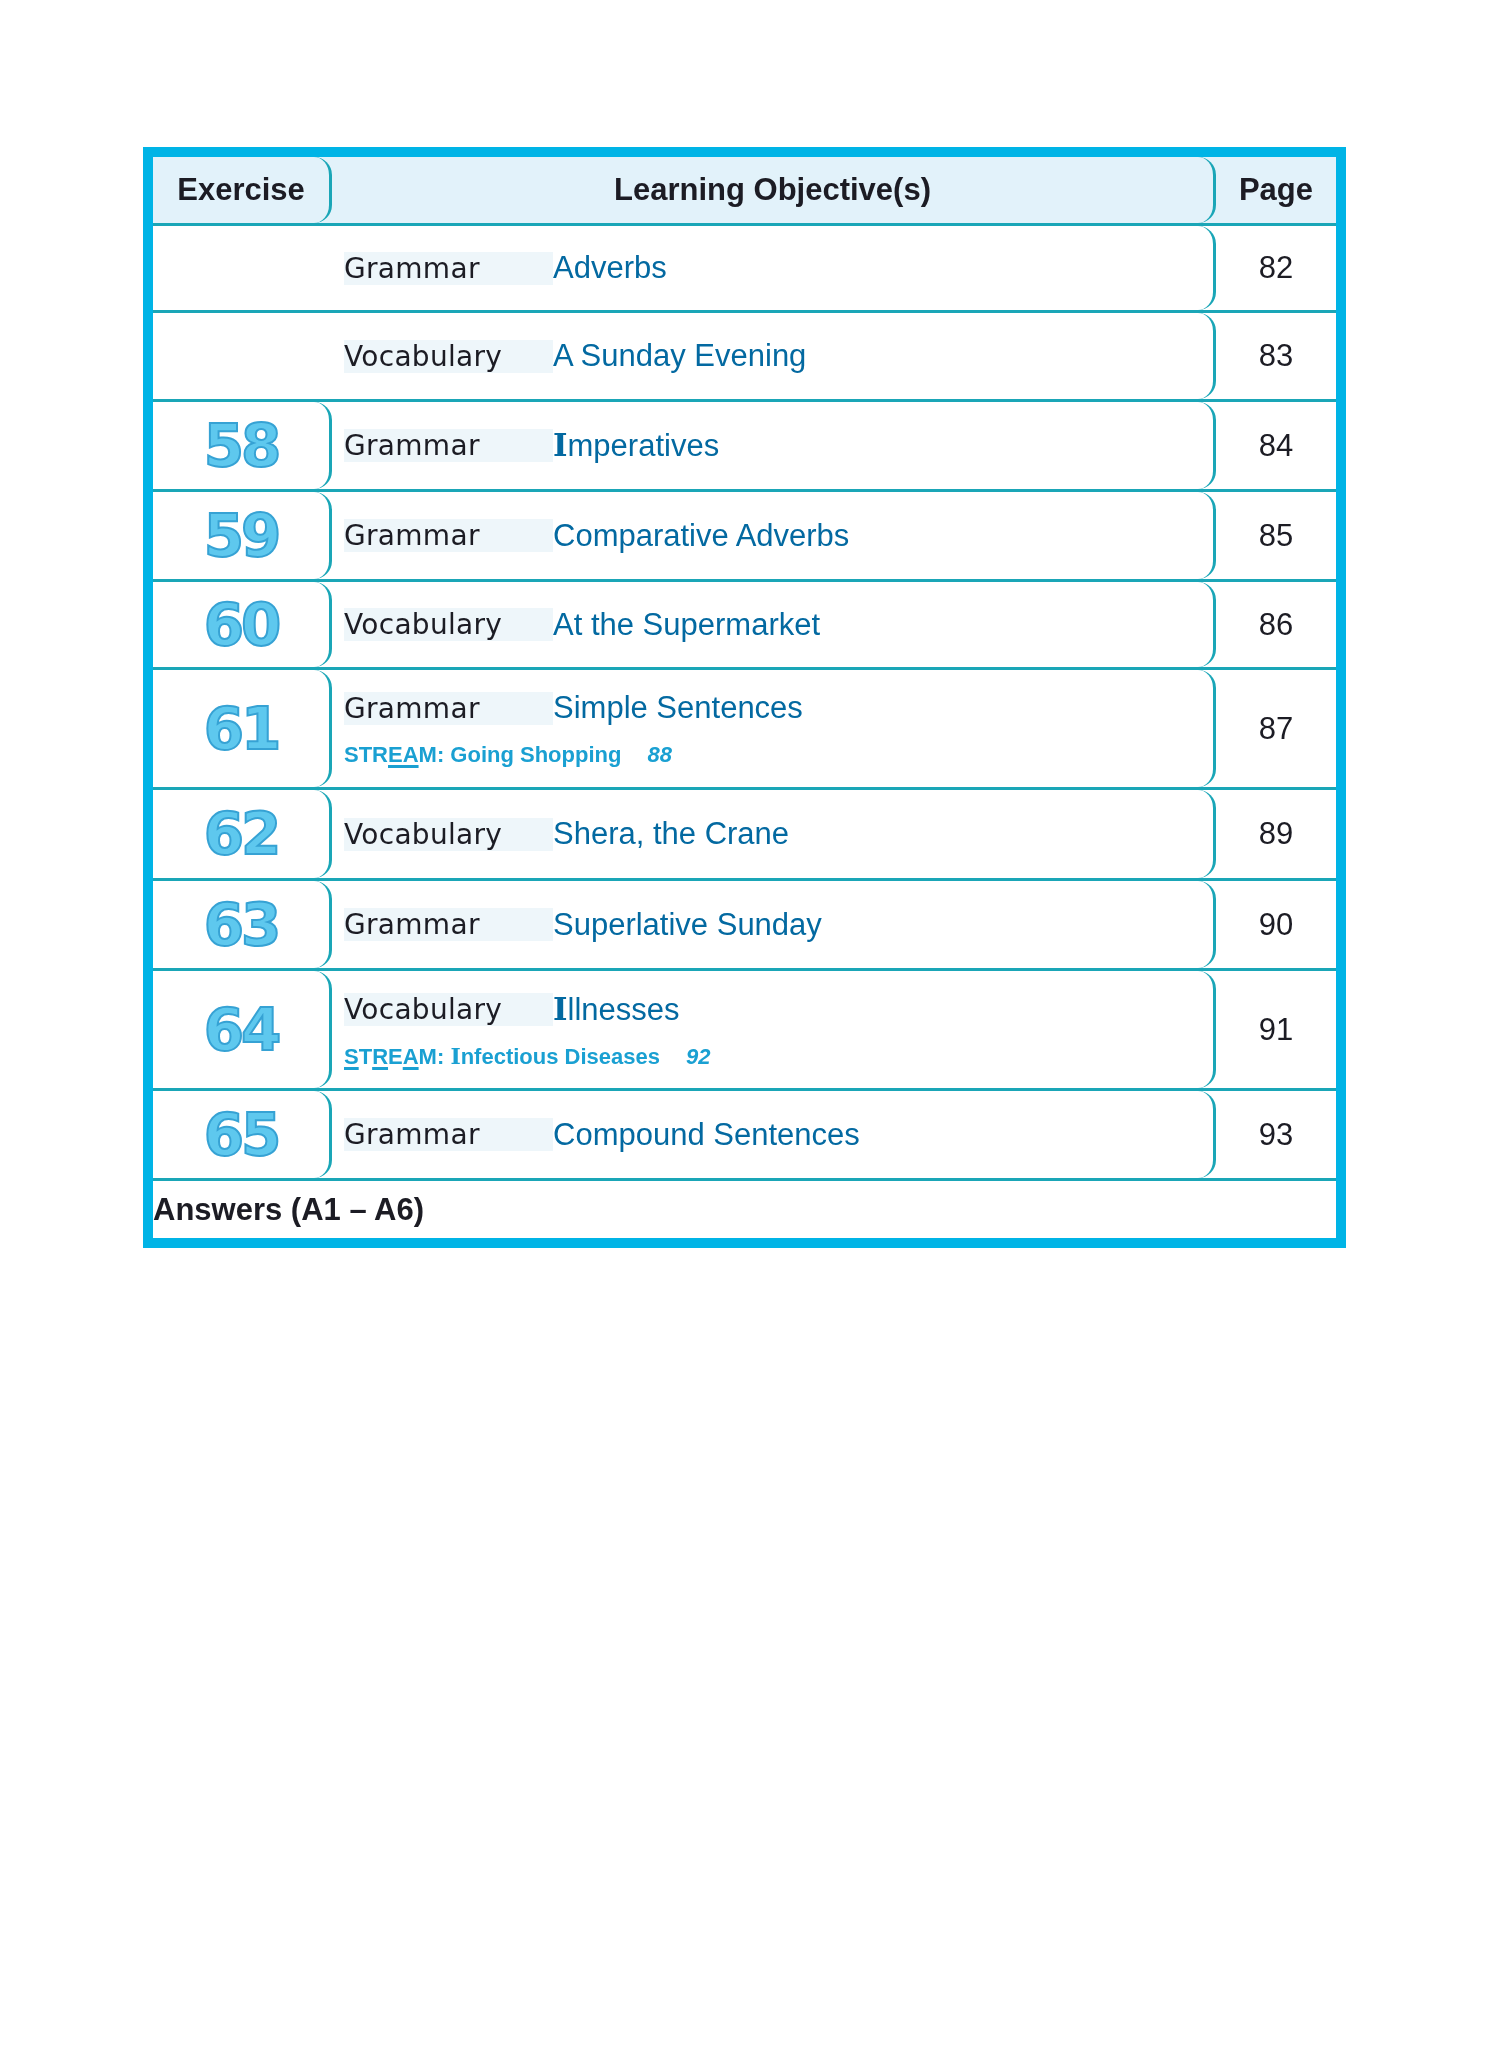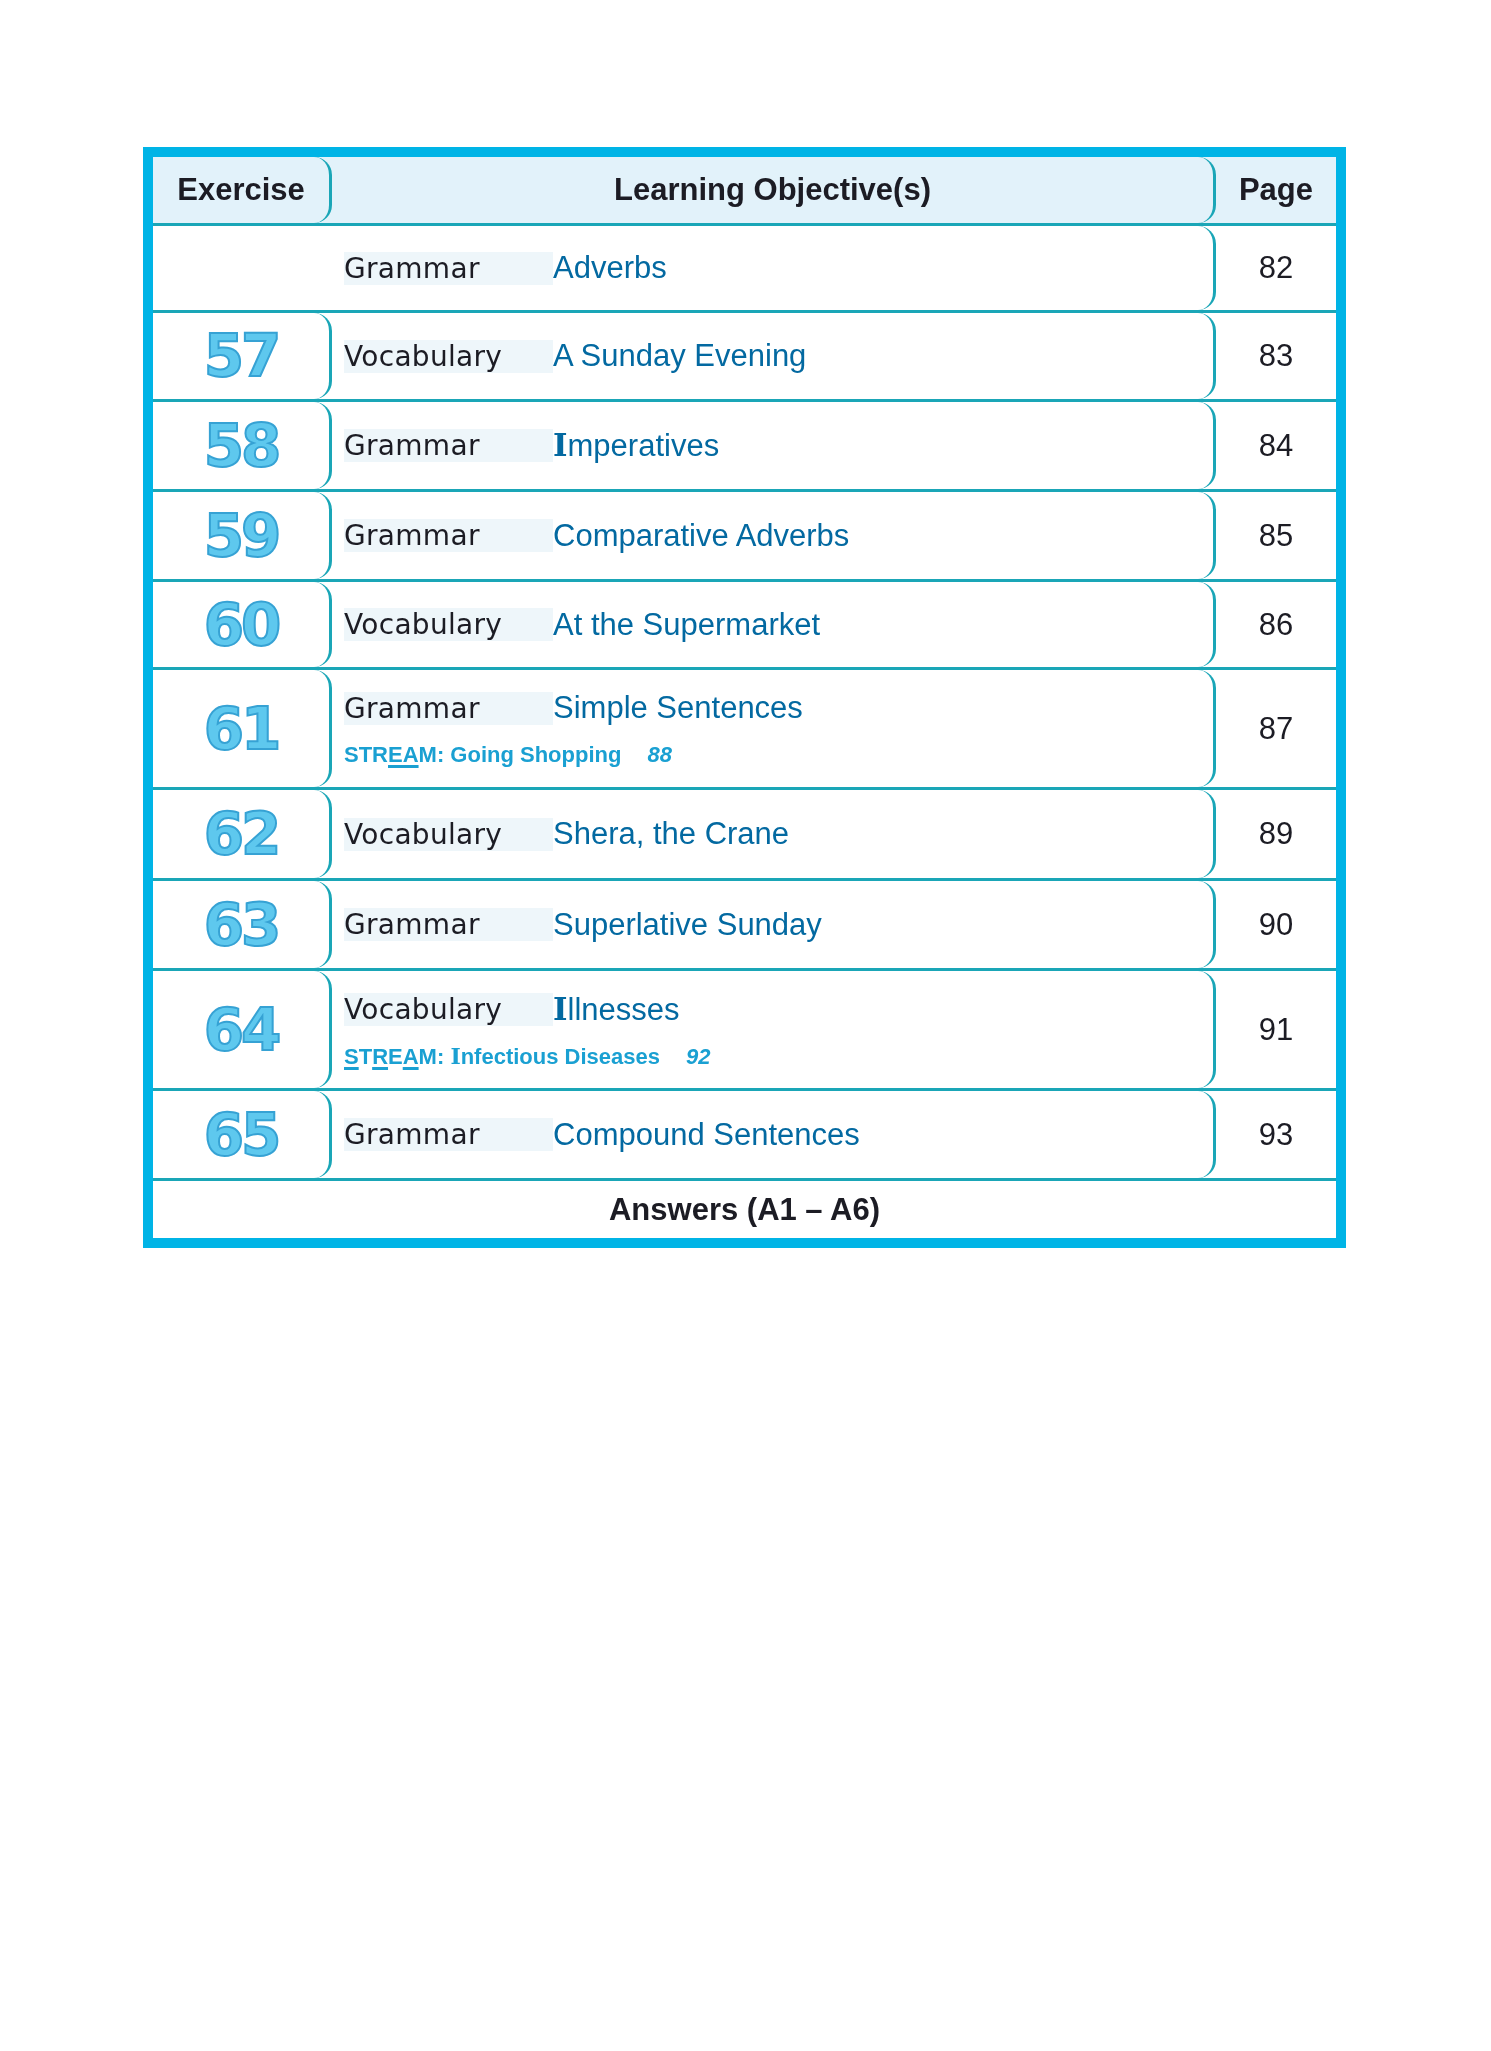--- a/index.html
+++ b/index.html
@@ -26,21 +26,21 @@
     font-family:"DejaVu Sans", sans-serif; font-size:28px; color:#1c1c24; background:#eef6fa;
     width:209px; display:inline-block; letter-spacing:0.3px;
   }
   .title { font-size:31px; color:#0369a1; margin-left:0px; }
   .stream {
     position:absolute; left:12px; font-weight:bold; font-size:22px; color:#1aa0d2; white-space:nowrap;
   }
   .stream .u { text-decoration:underline; text-decoration-thickness:3px; text-underline-offset:3px; }
   .stream .pg { font-style:italic; margin-left:26px; }
   .page-num { font-size:31px; color:#1c1c24; }
-  .answers { display:flex; align-items:center; justify-content:center; }
+  .answers { display:flex; align-items:center; }
   .answers-text { font-weight:bold; font-size:31px; color:#1c1c24; }
   .serif-i { font-family:"DejaVu Serif", serif; font-weight:bold; }
 </style>
 </head>
 <body>
 
 <div class="toc">
 
   <div class="row header" style="top:0;height:69px;">
     <div class="cell c-ex">
@@ -60,23 +60,20 @@
         <span class="cat">Grammar</span>
         <span class="title">Adverbs</span>
       </div>
     </div>
     <div class="cell c-page">
         <span class="page-num">82</span>
       </div>
   </div>
 
   <div class="row" style="top:156px;height:89px;">
-    <div class="cell c-ex">
-        <span class="ex-num">57</span>
-      </div>
     <div class="cell c-obj">
       <div class="line1" style="top:0;bottom:0;">
         <span class="cat">Vocabulary</span>
         <span class="title">A Sunday Evening</span>
       </div>
     </div>
     <div class="cell c-page">
         <span class="page-num">83</span>
       </div>
   </div>

